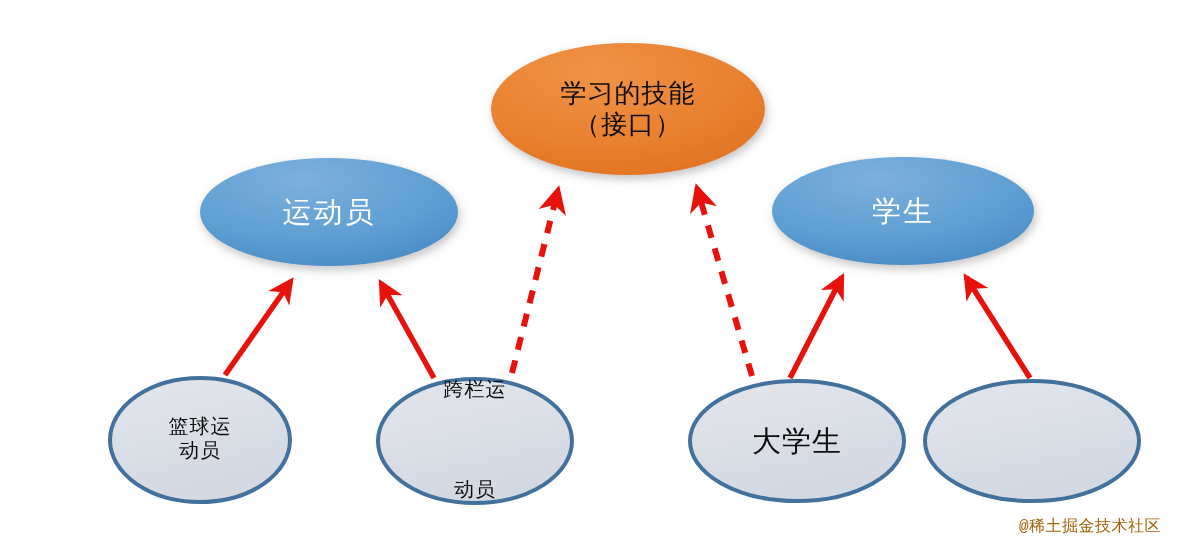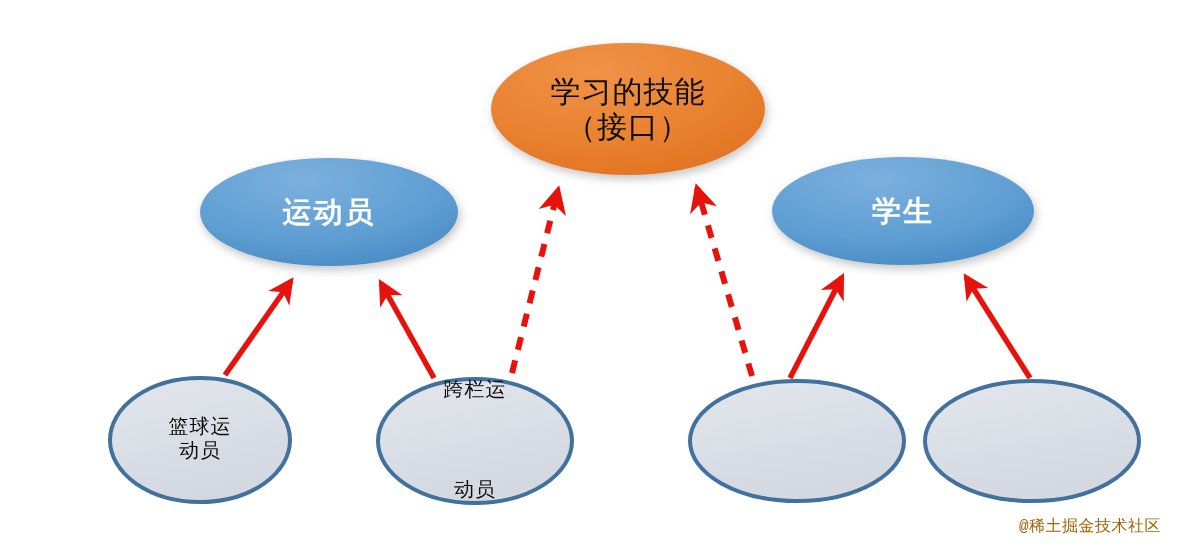--- a/index.html
+++ b/index.html
@@ -33,30 +33,29 @@
     text-align: center;
     pointer-events: none;
     white-space: nowrap;
   }
   .label-line {
     display: block;
     line-height: 1.18;
   }
   .lbl-orange .label-line {
     color: #0d0d0d;
-    font-size: 30px;
+    font-size: 26px;
     font-family: "DejaVu Serif", "Liberation Serif", serif;
     letter-spacing: 1px;
   }
   .lbl-blue .label-line {
     color: #ffffff;
     font-size: 29px;
     font-family: "DejaVu Serif", "Liberation Serif", serif;
     letter-spacing: 2px;
-    font-weight: bold;
   }
   .lbl-grey .label-line {
     color: #0d0d0d;
     font-size: 29px;
     font-family: "DejaVu Serif", "Liberation Serif", serif;
     letter-spacing: 1px;
   }
   .lbl-grey.two-line .label-line {
     font-size: 20px;
     line-height: 1.22;
@@ -138,17 +137,20 @@
   <div class="node-label lbl-grey two-line" style="left:110px; top:378px; width:180px; height:124px;">
     <span class="label-line">篮球运</span>
     <span class="label-line">动员</span>
   </div>
 
   <div class="node-label lbl-grey two-line" style="left:378px; top:379px; width:194px; height:124px;justify-content:space-between;">
     <span class="label-line">跨栏运</span>
     <span class="label-line">动员</span>
   </div>
 
+  <div class="node-label lbl-grey" style="left:690px; top:381px; width:214px; height:120px;">
+    <span class="label-line">大学生</span>
+  </div>
 
 
   <div id="watermark">@稀土掘金技术社区</div>
 
 </div>
 
 </body></html>

